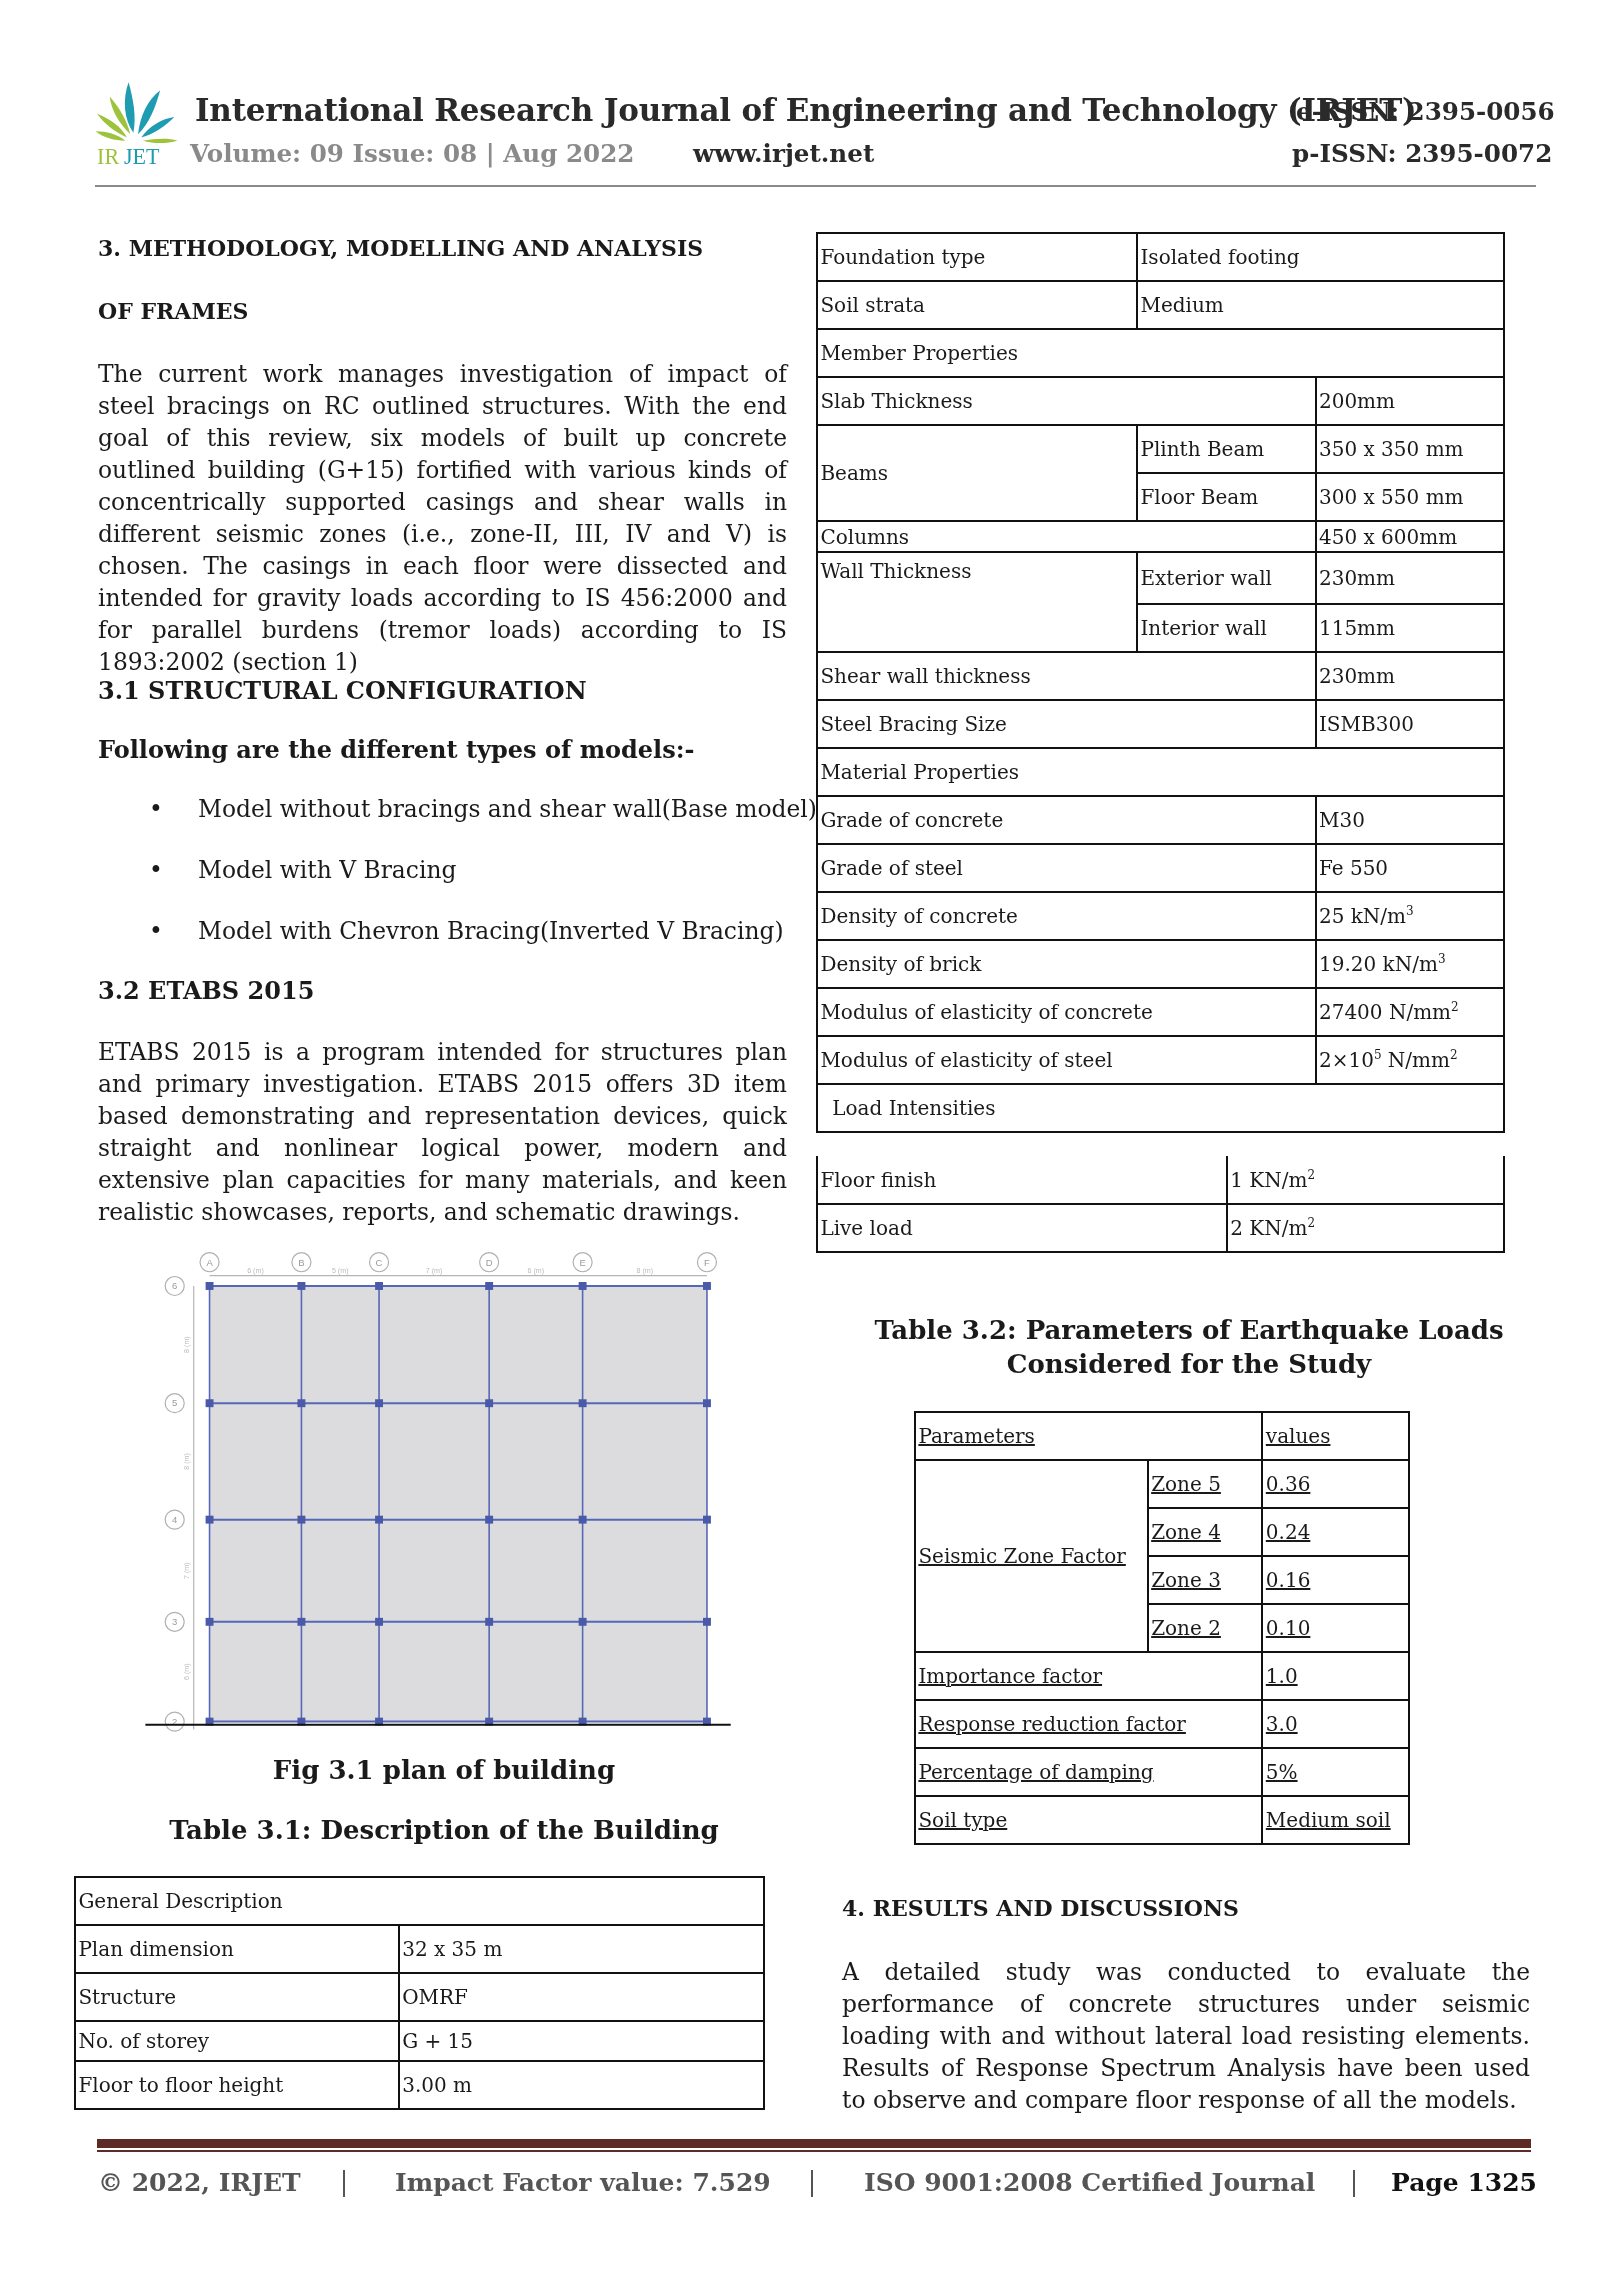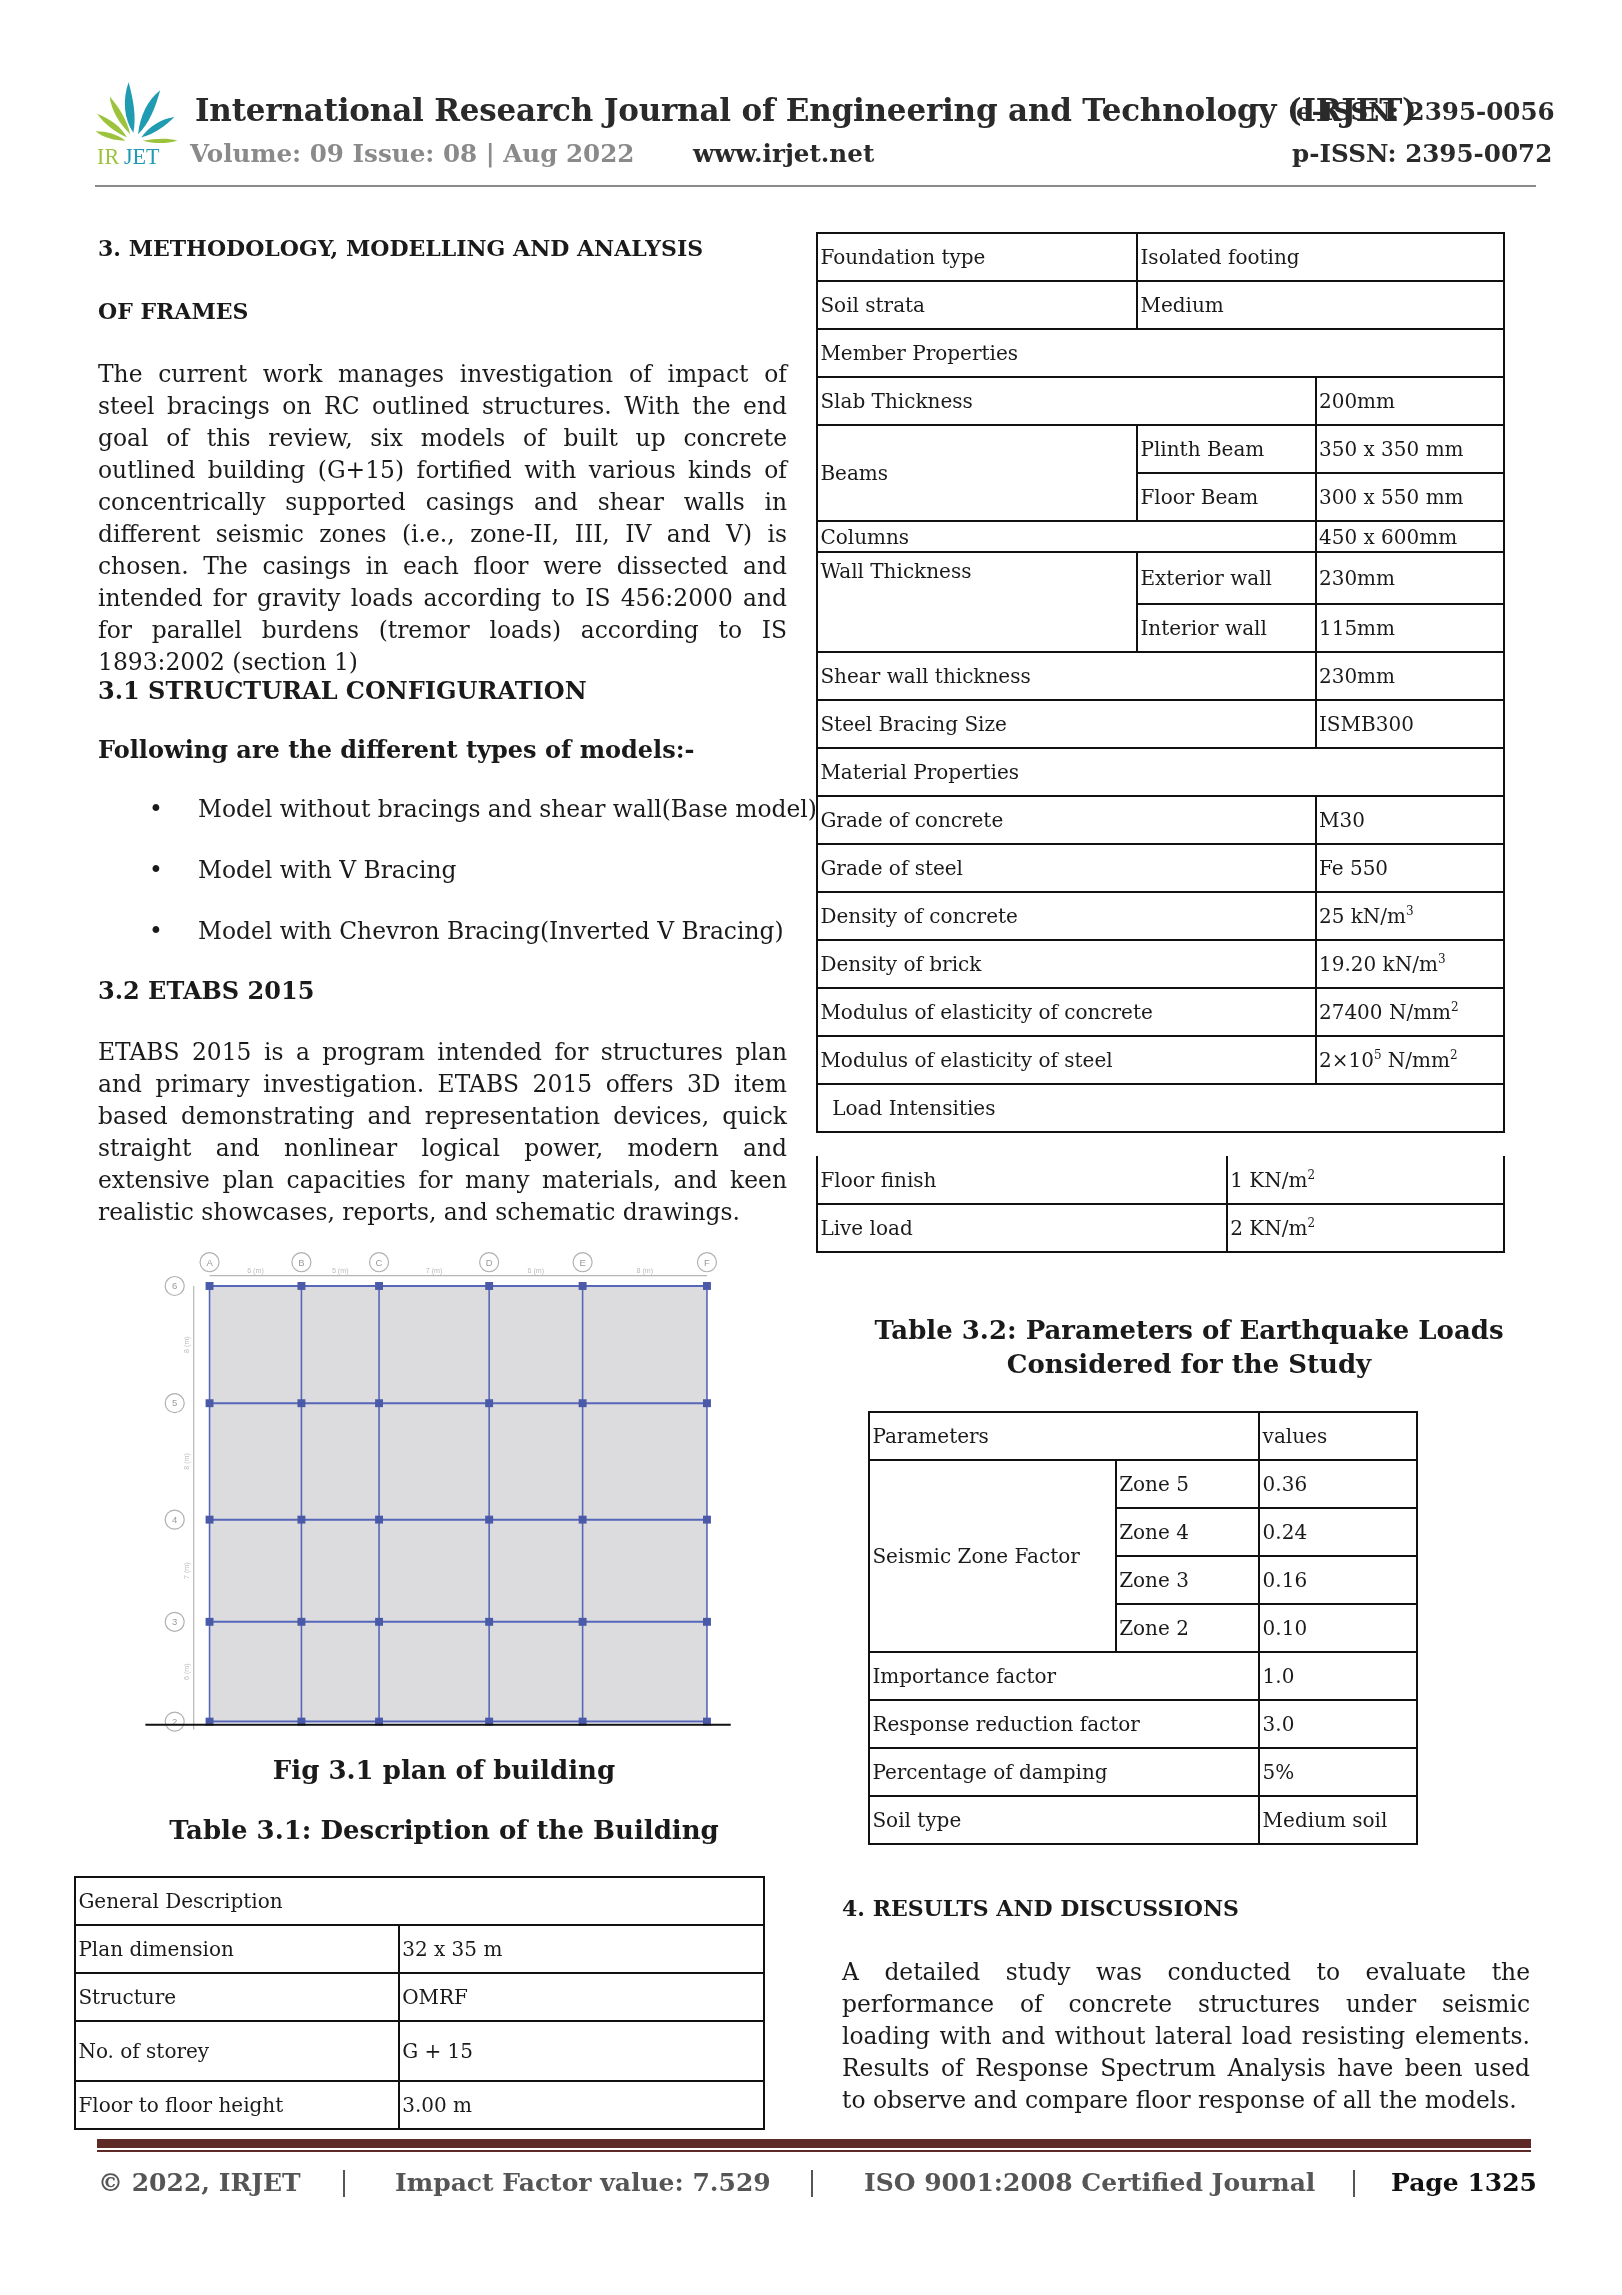--- a/index.html
+++ b/index.html
@@ -169,21 +169,21 @@
         <td colspan="2">General Description</td>
       </tr>
   <tr style="height:48px;">
         <td style="width:317px;">Plan dimension</td>
         <td>32 x 35 m</td>
       </tr>
   <tr style="height:48px;">
         <td>Structure</td>
         <td>OMRF</td>
       </tr>
-  <tr style="height:60px;">
+  <tr style="height:40px;">
         <td>No. of storey</td>
         <td>G + 15</td>
       </tr>
   <tr style="height:48px;">
         <td>Floor to floor height</td>
         <td>3.00 m</td>
       </tr>
 </tbody>
   </table>
 
@@ -280,21 +280,21 @@
   <tr style="height:48px;">
     <td>Live load</td>
     <td><span>2 KN/m</span><sup>2</sup></td>
   </tr>
 </tbody>
   </table>
 
 <div class="abs caption" style="left:872px; top:1315px; width:634px;">Table 3.2: Parameters of Earthquake Loads</div>
 <div class="abs caption" style="left:872px; top:1349px; width:634px;">Considered for the Study</div>
 
-<table class="t" style="left:868px; top:1411px; width:550px;">
+<table class="t" style="left:914px; top:1411px; width:496px;text-decoration:underline;">
   <colgroup>
       <col style="width:247px">
       <col style="width:144px">
       <col style="width:158px">
     </colgroup>
   <tbody>
       <tr style="height:48px;">
     <td colspan="2">Parameters</td>
     <td>values</td>
   </tr>

